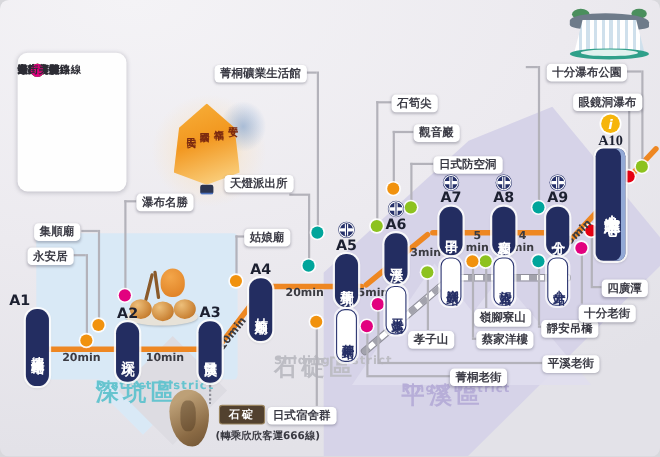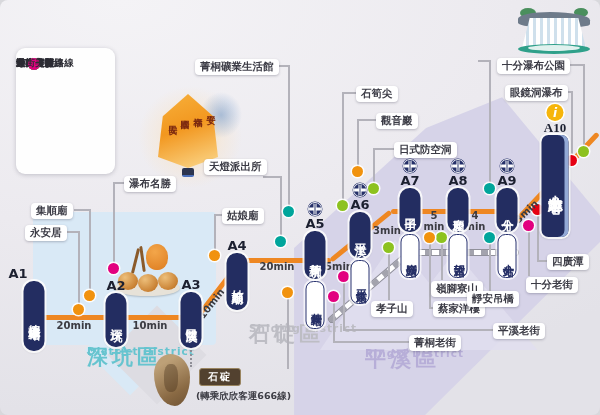--- a/index.html
+++ b/index.html
@@ -238,21 +238,21 @@
     <div class="leader" style="left: 489px; top: 60.25px; width: 1.5px; height: 127px;"></div>
     <div class="leader" style="left: 478px; top: 60.25px; width: 11px; height: 1.5px;"></div>
     <div class="poi-dot" style="left: 483.5px; top: 182.5px; background: rgb(0, 165, 155);"></div>
     <div class="leader" style="left: 583px; top: 64.25px; width: 1.5px; height: 86px;"></div>
     <div class="leader" style="left: 566px; top: 64.25px; width: 17px; height: 1.5px;"></div>
     <div class="poi-dot" style="left: 577.5px; top: 145.5px; background: rgb(141, 194, 31);"></div>
     <div class="poi-label" style="left: 497px; top: 58px;">十分瀑布公園</div>
     <div class="leader" style="left: 571px; top: 91.25px; width: 1.5px; height: 68px;"></div>
     <div class="leader" style="left: 556px; top: 91.25px; width: 15px; height: 1.5px;"></div>
     <div class="poi-dot" style="left: 565.5px; top: 154.5px; background: rgb(230, 0, 19);"></div>
-    <div class="poi-label" style="left: 505px; top: 85px;">眼鏡洞瀑布</div>
+    <div class="poi-label" style="left: 521px; top: 85px;">眼鏡洞瀑布</div>
     <div class="leader" style="left: 342px; top: 92.25px; width: 1.5px; height: 112px;"></div>
     <div class="leader" style="left: 342px; top: 92.25px; width: 14px; height: 1.5px;"></div>
     <div class="poi-dot" style="left: 336.5px; top: 199.5px; background: rgb(141, 194, 31);"></div>
     <div class="poi-label" style="left: 356px; top: 86px;">石筍尖</div>
     <div class="leader" style="left: 357px; top: 119.25px; width: 1.5px; height: 51px;"></div>
     <div class="leader" style="left: 357px; top: 119.25px; width: 19px; height: 1.5px;"></div>
     <div class="poi-dot" style="left: 351.5px; top: 165.5px; background: rgb(241, 146, 14);"></div>
     <div class="poi-label" style="left: 376px; top: 113px;">觀音巖</div>
     <div class="leader" style="left: 373px; top: 148.25px; width: 1.5px; height: 39px;"></div>
     <div class="leader" style="left: 373px; top: 148.25px; width: 21px; height: 1.5px;"></div>
@@ -264,38 +264,39 @@
     <div class="leader" style="left: 441px; top: 236.25px; width: 1.5px; height: 44px;"></div>
     <div class="poi-dot" style="left: 435.5px; top: 231.5px; background: rgb(141, 194, 31);"></div>
     <div class="poi-label" style="left: 431px; top: 281px;">嶺腳寮山</div>
     <div class="leader" style="left: 429px; top: 236.25px; width: 1.5px; height: 71px;"></div>
     <div class="leader" style="left: 429px; top: 307.25px; width: 4px; height: 1.5px;"></div>
     <div class="poi-dot" style="left: 423.5px; top: 231.5px; background: rgb(241, 146, 14);"></div>
     <div class="poi-label" style="left: 433px; top: 301px;">蔡家洋樓</div>
     <div class="leader" style="left: 489px; top: 236.25px; width: 1.5px; height: 60px;"></div>
     <div class="leader" style="left: 489px; top: 296.25px; width: 3px; height: 1.5px;"></div>
     <div class="poi-dot" style="left: 483.5px; top: 231.5px; background: rgb(0, 165, 155);"></div>
-    <div class="poi-label" style="left: 467px; top: 291px; font-family: Liberation Mono, monospace;">靜安吊橋</div>
+    <div class="poi-label" style="left: 492px; top: 291px; font-family: Liberation Mono, monospace;">靜安吊橋</div>
     <div class="leader" style="left: 537px; top: 208.25px; width: 1.5px; height: 52px;"></div>
     <div class="leader" style="left: 537px; top: 260.25px; width: 10px; height: 1.5px;"></div>
     <div class="poi-dot" style="left: 531.5px; top: 203.5px; background: rgb(230, 0, 19);"></div>
     <div class="poi-label" style="left: 547px; top: 254px;">四廣潭</div>
     <div class="leader" style="left: 528px; top: 224.25px; width: 1.5px; height: 52px;"></div>
     <div class="poi-dot" style="left: 522.5px; top: 219.5px; background: rgb(226, 1, 127);"></div>
     <div class="poi-label" style="left: 526px; top: 277px;">十分老街</div>
     <div class="leader" style="left: 343px; top: 275.25px; width: 1.5px; height: 54px;"></div>
     <div class="leader" style="left: 343px; top: 329.25px; width: 150px; height: 1.5px;"></div>
     <div class="poi-dot" style="left: 337.5px; top: 270.5px; background: rgb(226, 1, 127);"></div>
     <div class="poi-label" style="left: 493px; top: 323px;">平溪老街</div>
     <div class="leader" style="left: 333px; top: 295.25px; width: 1.5px; height: 46px;"></div>
     <div class="leader" style="left: 333px; top: 341.25px; width: 76px; height: 1.5px;"></div>
     <div class="poi-dot" style="left: 327.5px; top: 290.5px; background: rgb(226, 1, 127);"></div>
     <div class="poi-label" style="left: 409px; top: 335px;">菁桐老街</div>
     <div class="leader" style="left: 287px; top: 291.25px; width: 1.5px; height: 78px;"></div>
     <div class="poi-dot" style="left: 281.5px; top: 286.5px; background: rgb(241, 146, 14);"></div>
+    <div class="poi-label" style="left: 243px; top: 370px;">日式宿舍群</div>
     <div class="dotline" style="left: 190px; top: 347.25px; width: 1.5px; height: 20px;"></div>
     <div class="time" style="left: 74px; top: 326px;">20min</div>
     <div class="time" style="left: 150px; top: 326px;">10min</div>
     <div class="time" style="left: 212px; top: 304px; transform: translate(-50%, -50%) rotate(-52deg);">10min</div>
     <div class="time" style="left: 277px; top: 267px;">20min</div>
     <div class="time" style="left: 339px; top: 267px;">5min</div>
     <div class="time" style="left: 387px; top: 231px;">3min</div>
     <div class="time" style="left: 434px; top: 221px;">5
 min</div>
     <div class="time" style="left: 475px; top: 221px;">4

